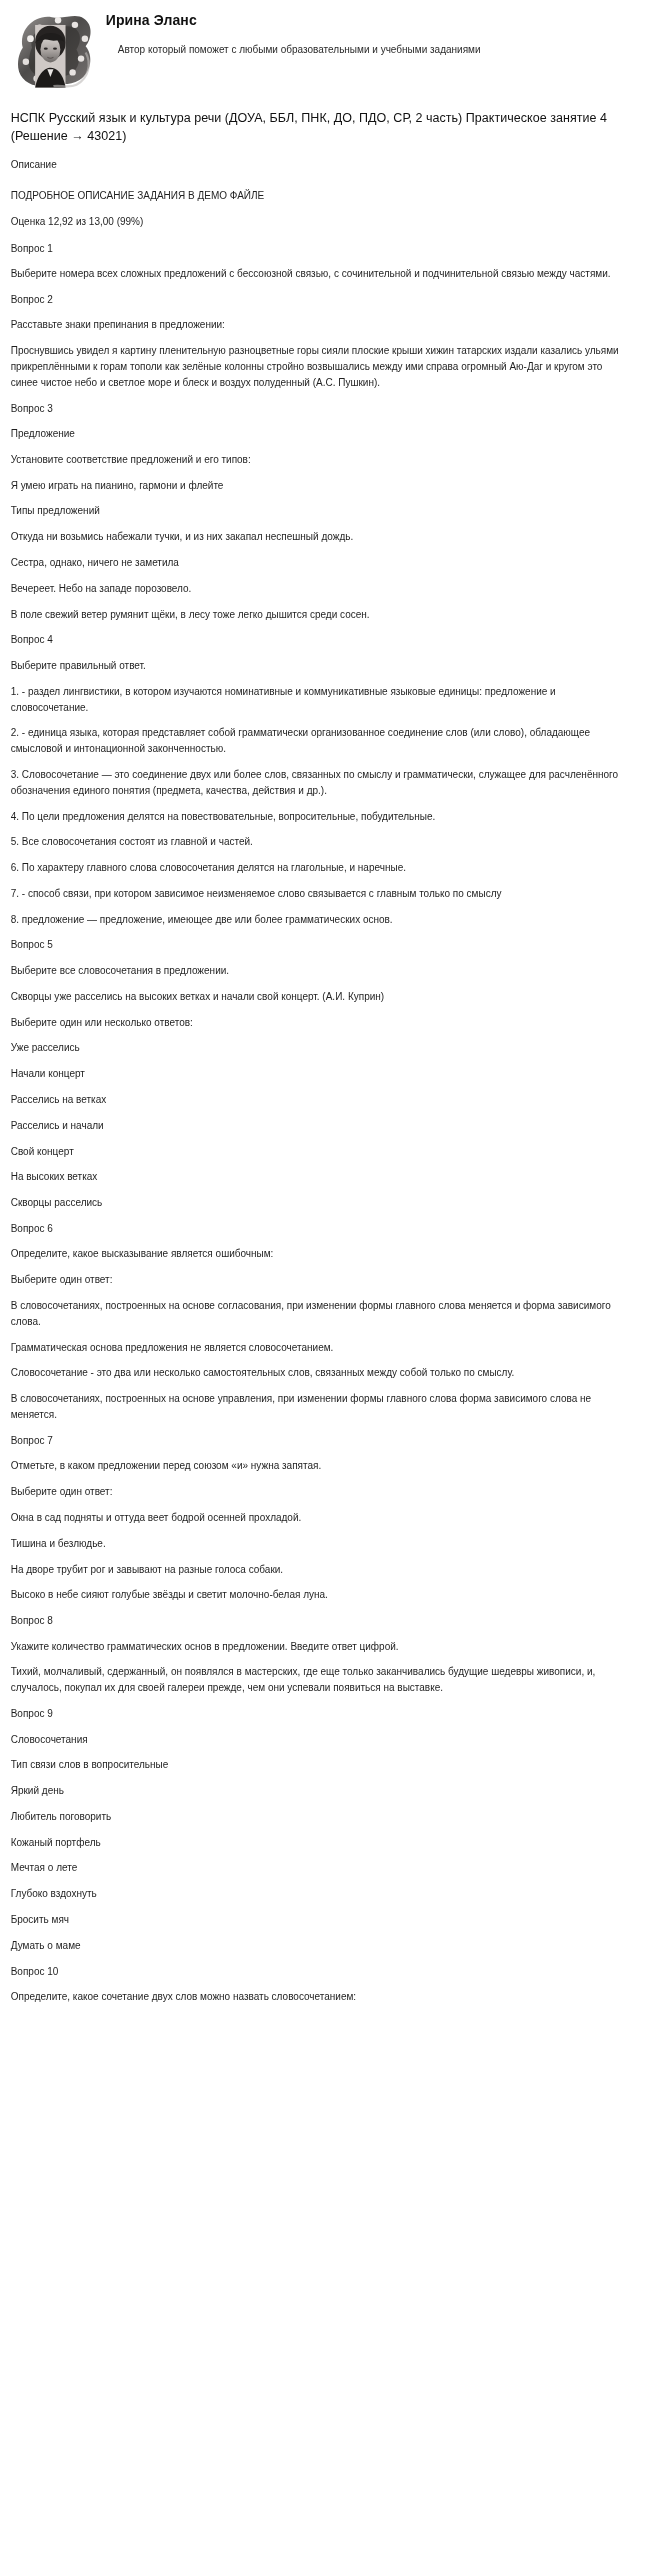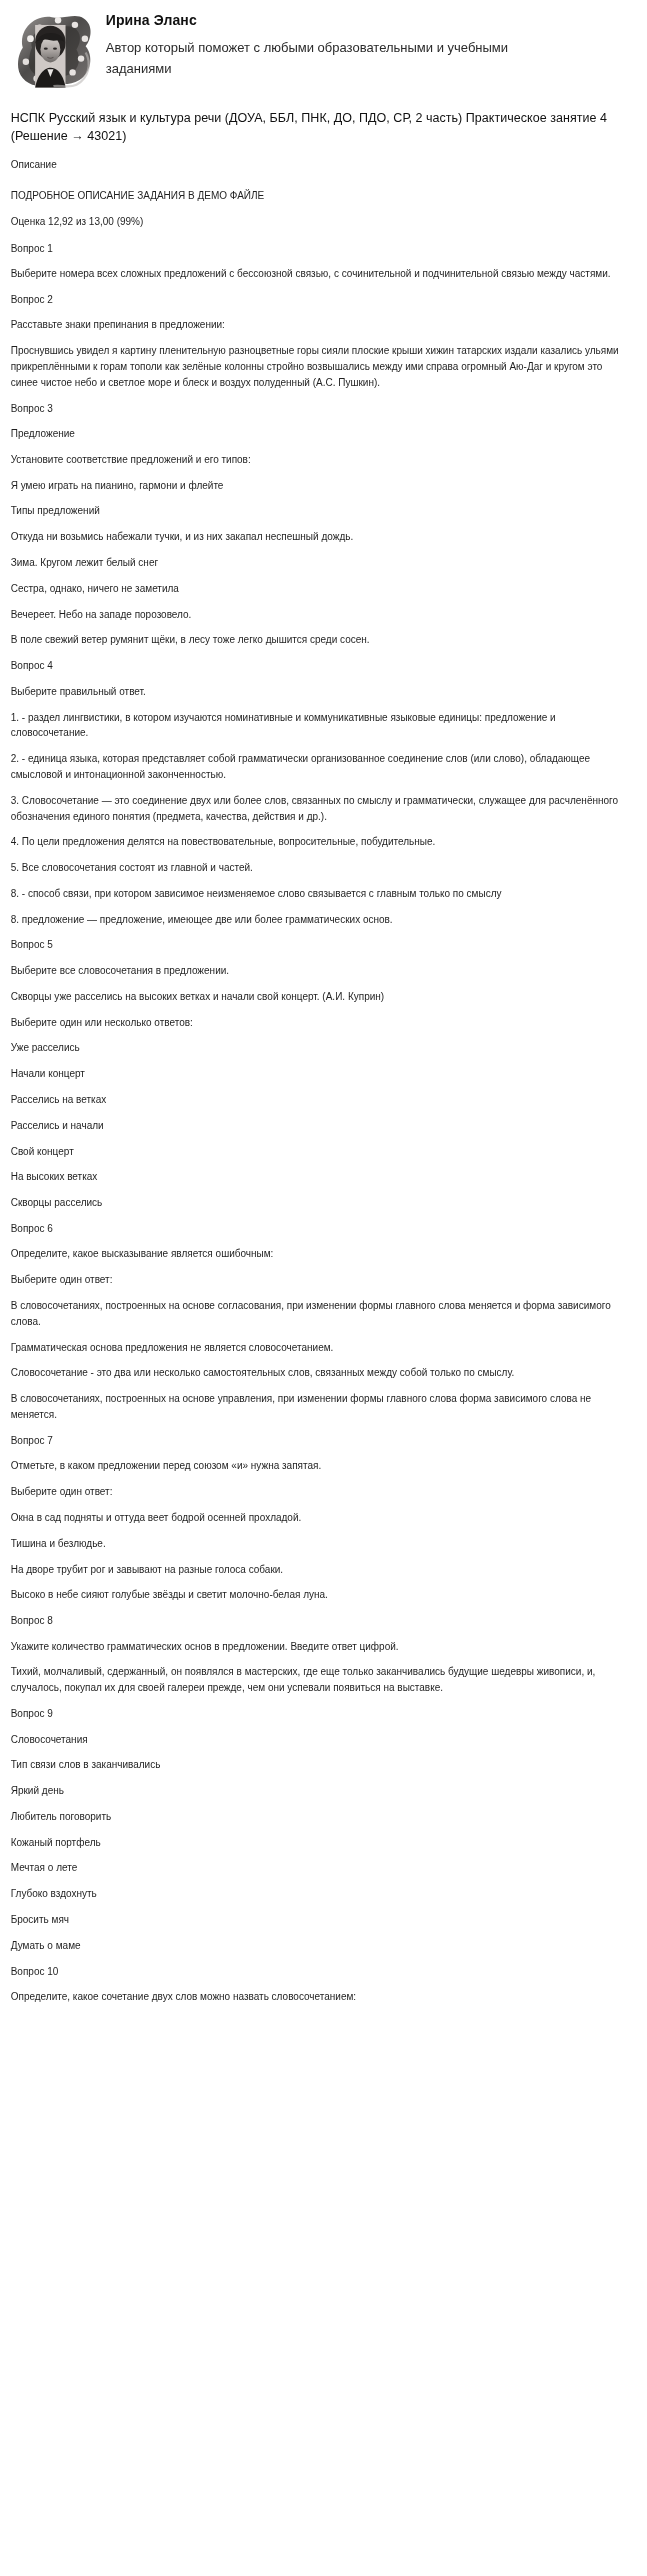--- a/index.html
+++ b/index.html
@@ -45,25 +45,25 @@
   }
   .author-name {
     font-size: 14px;
     font-weight: bold;
     color: #111111;
     letter-spacing: 0.1px;
     line-height: 1.25;
     margin: 0 0 6.9px 0;
   }
   .author-tagline {
-    font-size: 13px;
+    font-size: 10px;
     color: #2a2a2a;
     line-height: 1.62;
     max-width: 458px;
-    margin: 0;
+    margin: 12px;
   }
 
   
   .content {
     padding: 10.7px 4.6px 0 4.6px;
   }
   .task-title {
     font-size: 12.5px;
     line-height: 1.42;
     color: #111111;
@@ -198,34 +198,34 @@
           <div class="answer-line long">Расставьте знаки препинания в предложении:</div>
           <div class="answer-line long">Проснувшись увидел я картину пленительную разноцветные горы сияли плоские крыши хижин татарских издали казались ульями прикреплёнными к горам тополи как зелёные колонны стройно возвышались между ими справа огромный Аю-Даг и кругом это синее чистое небо и светлое море и блеск и воздух полуденный (А.С. Пушкин).</div>
         </div>
         <div class="block">
           <div class="q-heading">Вопрос 3</div>
           <div class="answer-line long">Предложение</div>
           <div class="answer-line long">Установите соответствие предложений и его типов:</div>
           <div class="answer-line long">Я умею играть на пианино, гармони и флейте</div>
           <div class="answer-line long">Типы предложений</div>
           <div class="answer-line long">Откуда ни возьмись набежали тучки, и из них закапал неспешный дождь.</div>
-          <div class="answer-line long">Зима. Кругом лежит белый снег</div>
           <div class="answer-line long">Сестра, однако, ничего не заметила</div>
           <div class="answer-line long">Вечереет. Небо на западе порозовело.</div>
           <div class="answer-line long">В поле свежий ветер румянит щёки, в лесу тоже легко дышится среди сосен.</div>
         </div>
         <div class="block">
           <div class="q-heading">Вопрос 4</div>
           <div class="answer-line long">Выберите правильный ответ.</div>
           <div class="answer-line long">1. - раздел лингвистики, в котором изучаются номинативные и коммуникативные языковые единицы: предложение и словосочетание.</div>
           <div class="answer-line long">2. - единица языка, которая представляет собой грамматически организованное соединение слов (или слово), обладающее смысловой и интонационной законченностью.</div>
           <div class="answer-line long">3. Словосочетание — это соединение двух или более слов, связанных по смыслу и грамматически, служащее для расчленённого обозначения единого понятия (предмета, качества, действия и др.).</div>
           <div class="answer-line long">4. По цели предложения делятся на повествовательные, вопросительные, побудительные.</div>
           <div class="answer-line long">5. Все словосочетания состоят из главной и частей.</div>
-          <div class="answer-line long">8. - способ связи, при котором зависимое неизменяемое слово связывается с главным только по смыслу</div>
+          <div class="answer-line long">6. По характеру главного слова словосочетания делятся на глагольные, и наречные.</div>
+          <div class="answer-line long">7. - способ связи, при котором зависимое неизменяемое слово связывается с главным только по смыслу</div>
           <div class="answer-line long">8. предложение — предложение, имеющее две или более грамматических основ.</div>
         </div>
         <div class="block">
           <div class="q-heading">Вопрос 5</div>
           <div class="answer-line long">Выберите все словосочетания в предложении.</div>
           <div class="answer-line long">Скворцы уже расселись на высоких ветках и начали свой концерт. (А.И. Куприн)</div>
           <div class="answer-line long">Выберите один или несколько ответов:</div>
           <div class="answer-line long">Уже расселись</div>
           <div class="answer-line long">Начали концерт</div>
           <div class="answer-line long">Расселись на ветках</div>
@@ -253,21 +253,21 @@
           <div class="answer-line long">Высоко в небе сияют голубые звёзды и светит молочно-белая луна.</div>
         </div>
         <div class="block">
           <div class="q-heading">Вопрос 8</div>
           <div class="answer-line long">Укажите количество грамматических основ в предложении. Введите ответ цифрой.</div>
           <div class="answer-line long">Тихий, молчаливый, сдержанный, он появлялся в мастерских, где еще только заканчивались будущие шедевры живописи, и, случалось, покупал их для своей галереи прежде, чем они успевали появиться на выставке.</div>
         </div>
         <div class="block">
           <div class="q-heading">Вопрос 9</div>
           <div class="answer-line long">Словосочетания</div>
-          <div class="answer-line long">Тип связи слов в заканчивались</div>
+          <div class="answer-line long">Тип связи слов в вопросительные</div>
           <div class="answer-line long">Яркий день</div>
           <div class="answer-line long">Любитель поговорить</div>
           <div class="answer-line long">Кожаный портфель</div>
           <div class="answer-line long">Мечтая о лете</div>
           <div class="answer-line long">Глубоко вздохнуть</div>
           <div class="answer-line long">Бросить мяч</div>
           <div class="answer-line long">Думать о маме</div>
         </div>
         <div class="block">
           <div class="q-heading">Вопрос 10</div>

